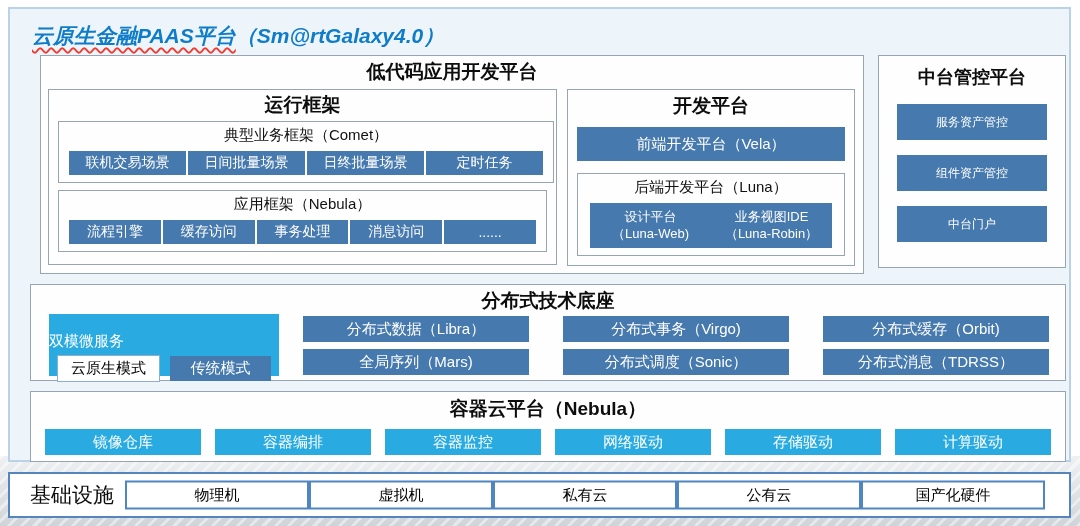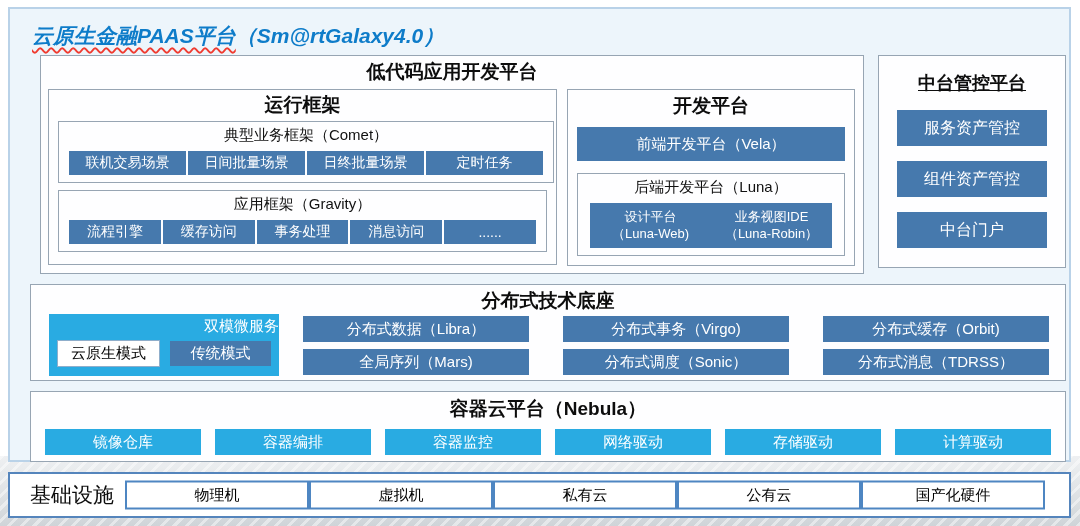--- a/index.html
+++ b/index.html
@@ -45,29 +45,29 @@
   .dev { left:557px; top:80px; width:288px; height:177px; }
   .dev .hdr { font-size:19px; margin-top:3px; }
   .vela { position:absolute; left:9px; right:9px; top:37px; height:34px; font-size:15px; }
   .luna { position:absolute; left:9px; right:9px; top:83px; bottom:9px;
     background:#FEFEFF; border:1px solid #97A5B3; }
   .luna-row { display:flex; padding:6px 12px 0; }
   .luna-row .chip { flex:1; height:45px; flex-direction:column; font-size:13px; line-height:1.3; }
 
   
   .middle { left:868px; top:46px; width:188px; height:213px; }
-  .middle .hdr { font-size:18px; margin-top:15px;text-decoration:underline; }
-  .middle .chip { width:150px; height:36px; margin:15px auto 10px; font-size:16px; }
+  .middle .hdr { font-size:18px; margin-top:9px; }
+  .middle .chip { width:150px; height:36px; margin:15px auto 10px; font-size:12px; }
   .middle .chip:first-of-type { margin-top:19px; }
 
   
   .dist { left:20px; top:275px; width:1036px; height:97px; }
   .dist .hdr { font-size:19px; margin-top:3px; }
   .dual { position:absolute; left:18px; top:29px; width:230px; height:62px; background:#29ABE2; }
-  .dual-label { text-align:right; color:#fff; font-size:15px; margin-top:3px; }
+  .dual-label { text-align:left; color:#fff; font-size:15px; margin-top:18px; }
   .dual-row { display:flex; gap:10px; padding:4px 8px 0; }
   .dual-native { flex:1; height:27px; background:#fff; border:1px solid #8FAECB;
     color:#000; display:flex; align-items:center; justify-content:center; font-size:15px; }
   .dual-trad { flex:1; height:25px; margin-top:1px; font-size:15px; }
   .dist-grid { position:absolute; left:272px; top:31px; width:746px; display:grid;
     grid-template-columns:repeat(3,226px); justify-content:space-between; row-gap:7px; }
   .dist-grid .chip { height:26px; font-size:15px; }
 
   
   .containerbox { left:20px; top:382px; width:1036px; height:71px; }
@@ -106,21 +106,21 @@
       <div class="sub-label">典型业务框架（Comet）</div>
       <div class="btn-row">
         <div class="chip">联机交易场景</div>
         <div class="chip">日间批量场景</div>
         <div class="chip">日终批量场景</div>
         <div class="chip">定时任务</div>
       </div>
     </div>
 
     <div class="white-box gravity">
-      <div class="sub-label">应用框架（Gravity）</div>
+      <div class="sub-label">应用框架（Nebula）</div>
       <div class="btn-row">
         <div class="chip">流程引擎</div>
         <div class="chip">缓存访问</div>
         <div class="chip">事务处理</div>
         <div class="chip">消息访问</div>
         <div class="chip">......</div>
       </div>
     </div>
 
     <div class="white-box dev">

